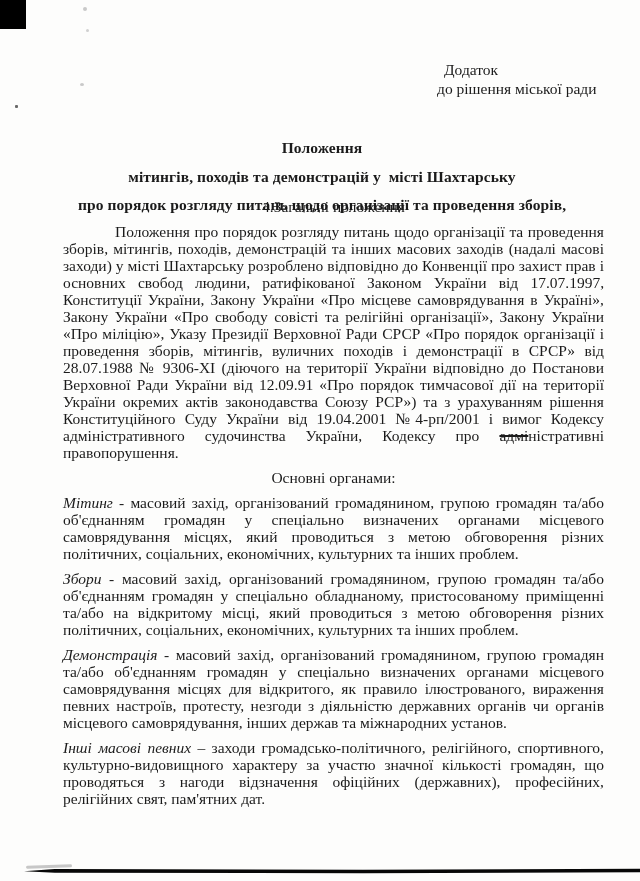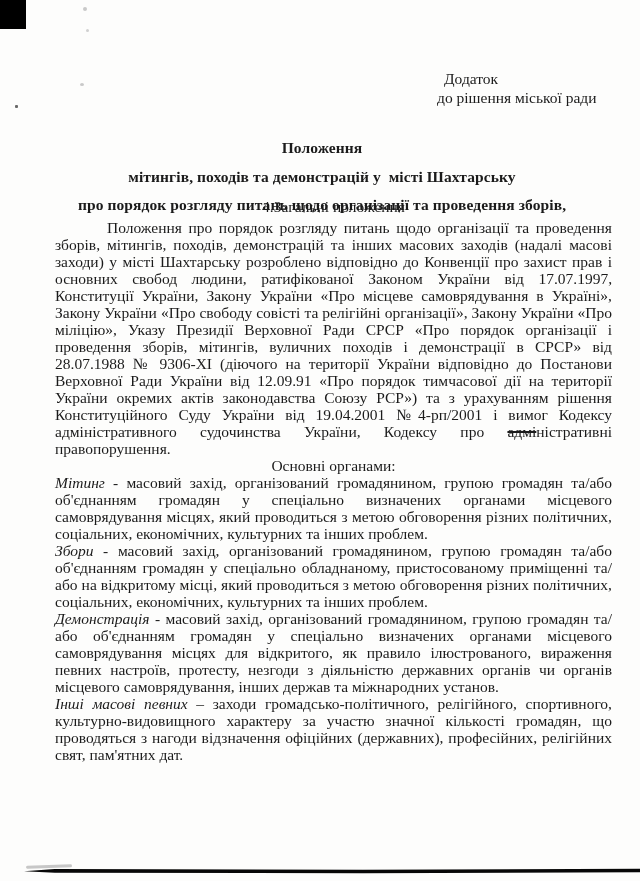--- a/index.html
+++ b/index.html
@@ -50,21 +50,20 @@
     transform: rotate(-2deg);
     border-radius: 2px;
   }
 
   
   .annex-header {
     position: absolute;
     left: 437px; top: 60px;
     font-size: 15.5px;
     line-height: 19px;
-    margin-top: 9px;
   }
   .annex-header div { white-space: pre; }
   .annex-header .indent1 { padding-left: 7px; }
 
   
   .title-block {
     position: absolute;
     left: 28px; right: 24px; top: 128px;
     text-align: center;
     font-weight: 700;
@@ -80,21 +79,21 @@
     left: 55px; top: 198px;
     width: 557px;
     font-size: 15.5px;
     line-height: 17px;
     text-align: justify;
   }
   .section-heading {
     text-align: center;
     margin: 0 0 4px 0;
   }
-  .main-text p { margin: 0; }
+  .main-text p { margin: 8px; }
   .para-first { text-indent: 52px; }
   .terms-heading { text-align: center; }
   .def-term { font-style: italic; }
   .def-sep { white-space: pre; }
   s.struck { text-decoration: line-through; text-decoration-thickness: 1.5px; }
 </style>
 </head>
 <body>
 
 <div class="page">

